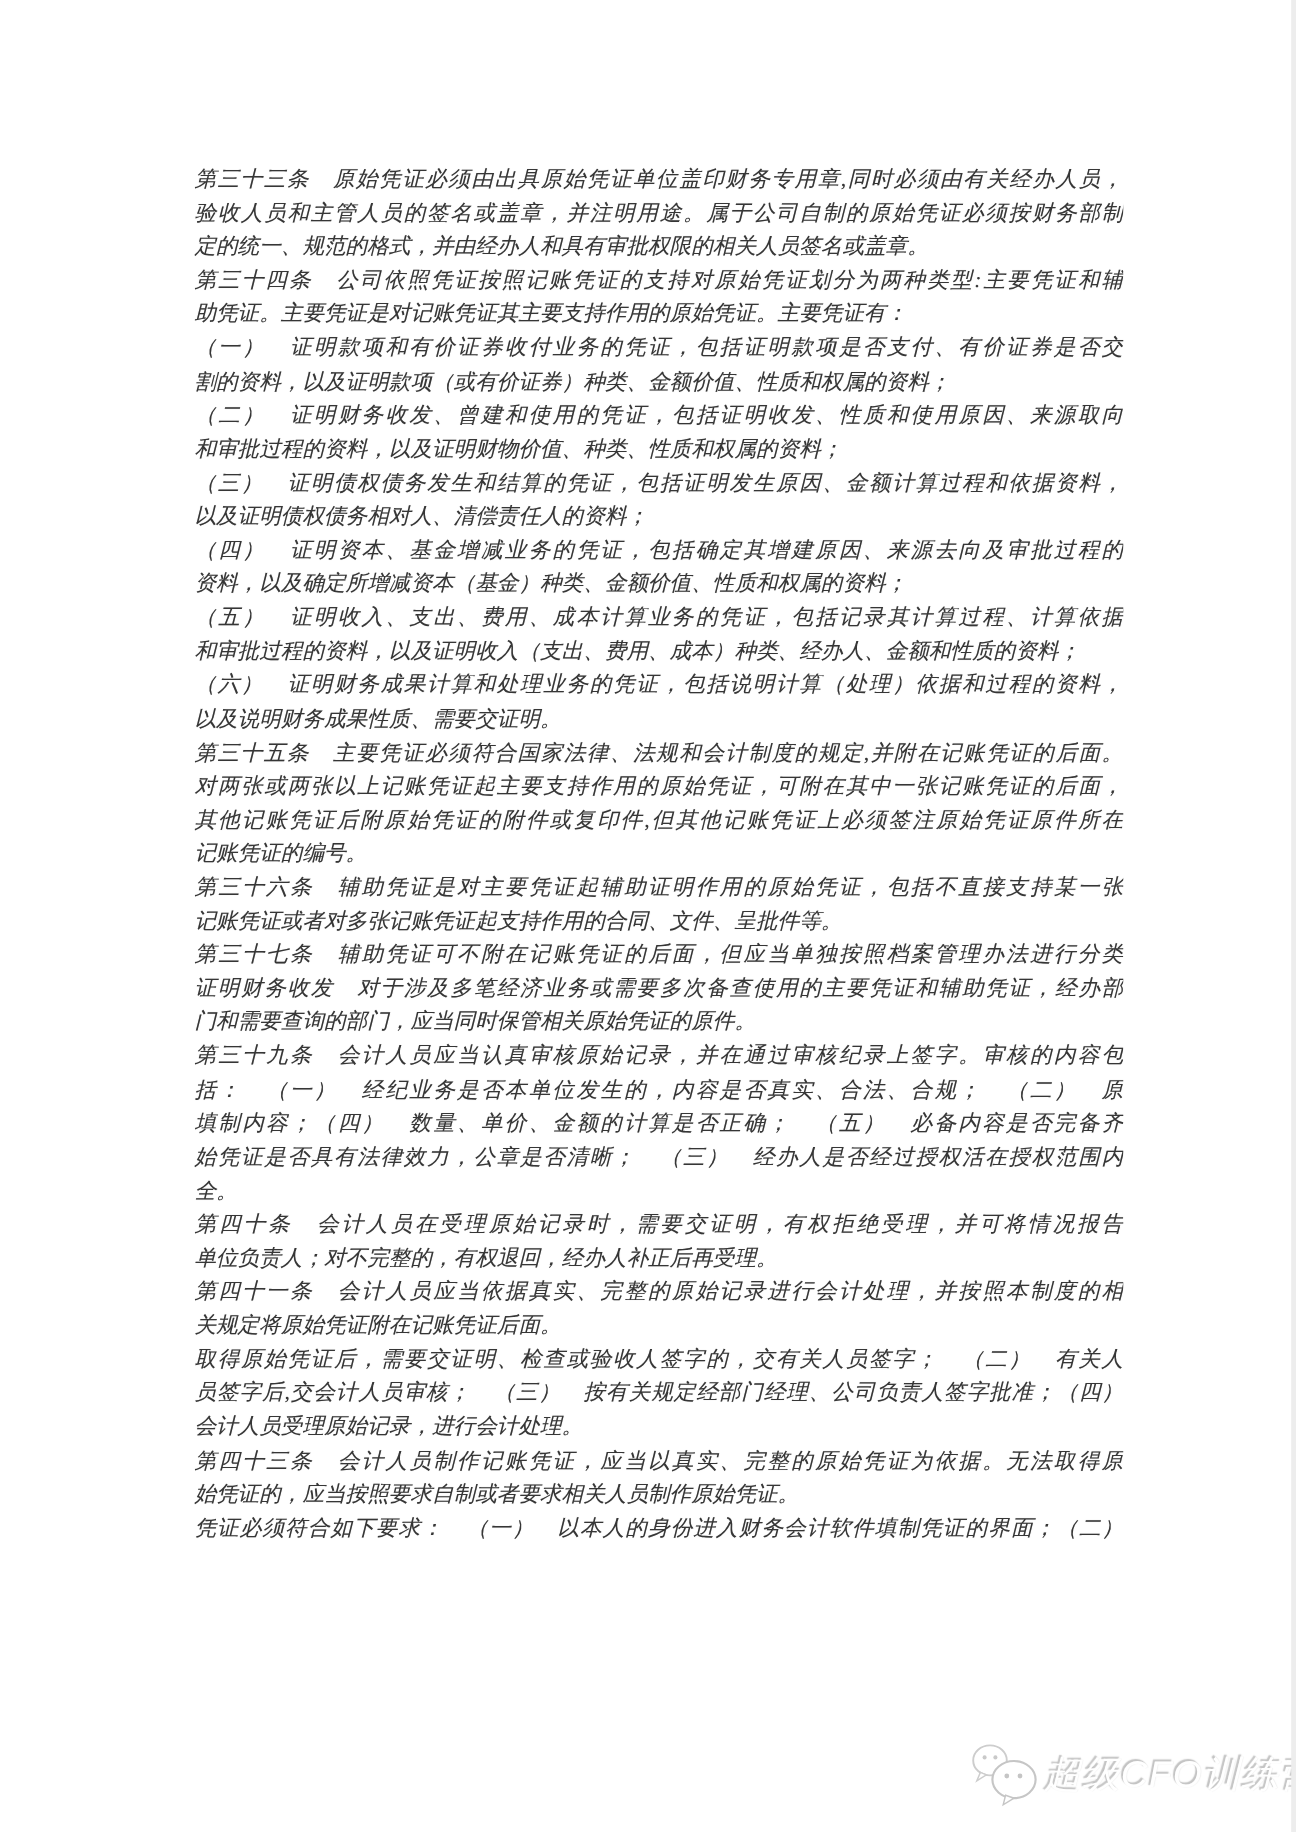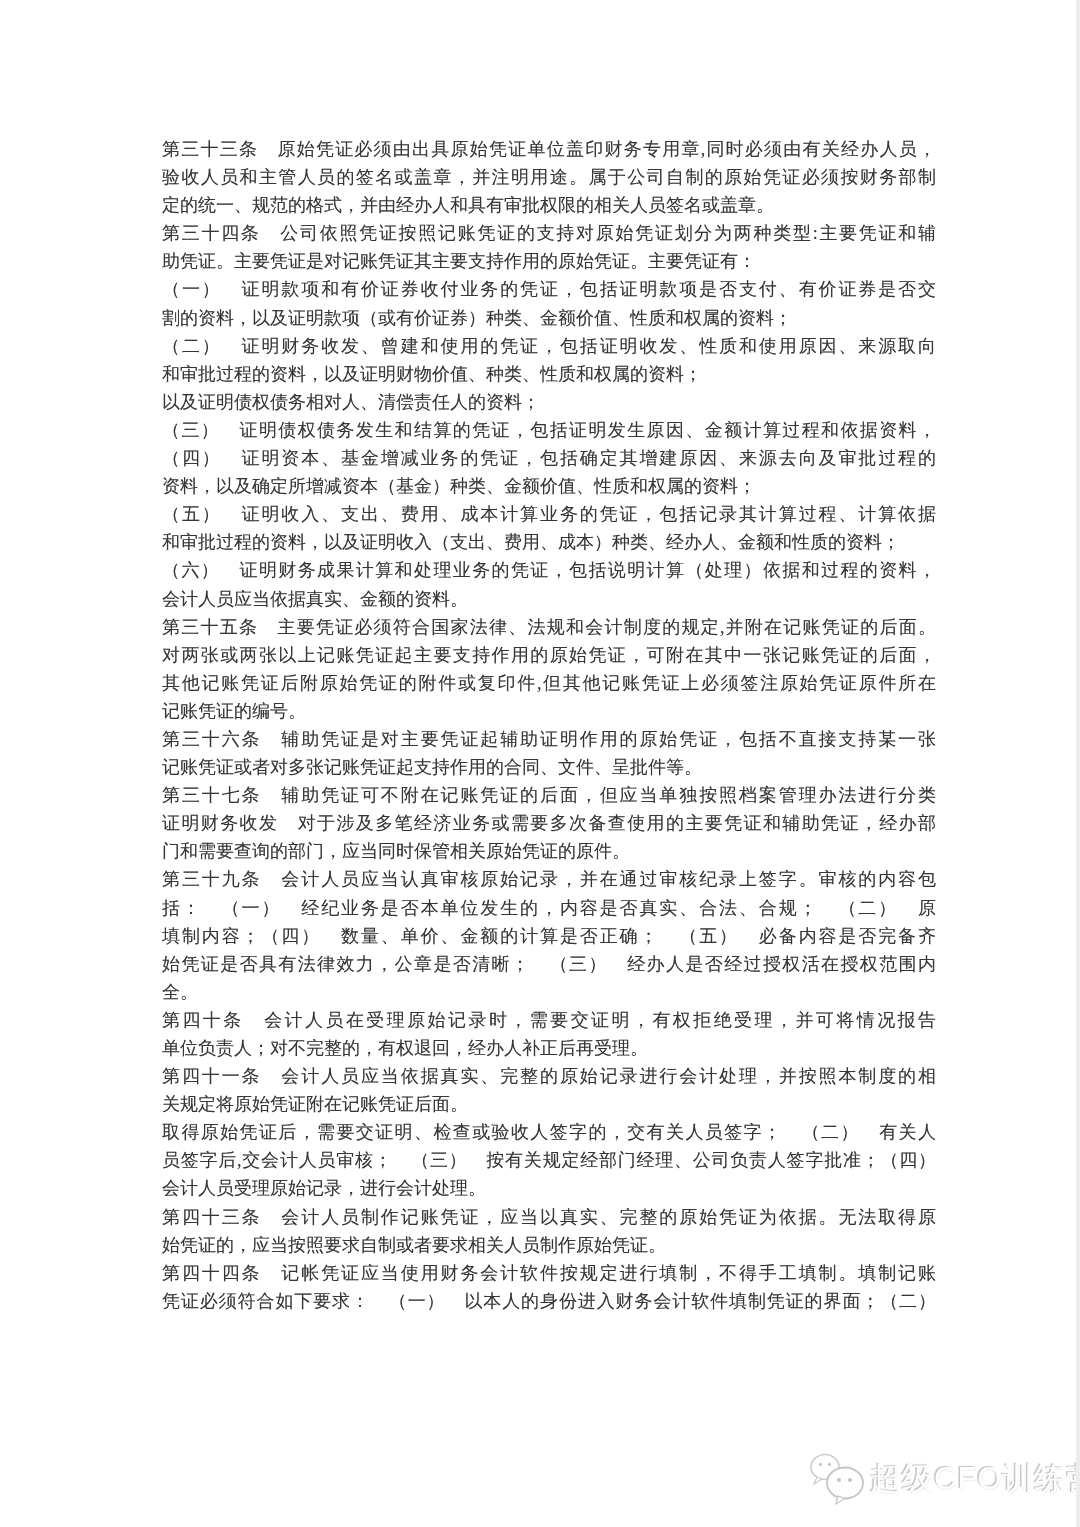--- a/index.html
+++ b/index.html
@@ -7,20 +7,21 @@
     padding: 0;
     background: #ffffff;
   }
   .page {
     position: relative;
     width: 1080px;
     height: 1527px;
     background: #ffffff;
     overflow: hidden;
     font-family: "Liberation Serif", "DejaVu Serif", serif;
+    font-style: italic;
   }
   .textblock {
     position: absolute;
     left: 162px;
     top: 135px;
     width: 774px;
   }
   .line {
     font-size: 18px;
     line-height: 28.1px;
@@ -73,28 +74,28 @@
   <div class="textblock" id="textblock">
       <div class="line">第三十三条　原始凭证必须由出具原始凭证单位盖印财务专用章,同时必须由有关经办人员，</div>
       <div class="line">验收人员和主管人员的签名或盖章，并注明用途。属于公司自制的原始凭证必须按财务部制</div>
       <div class="line end">定的统一、规范的格式，并由经办人和具有审批权限的相关人员签名或盖章。</div>
       <div class="line">第三十四条　公司依照凭证按照记账凭证的支持对原始凭证划分为两种类型:主要凭证和辅</div>
       <div class="line end">助凭证。主要凭证是对记账凭证其主要支持作用的原始凭证。主要凭证有：</div>
       <div class="line">（一）　证明款项和有价证券收付业务的凭证，包括证明款项是否支付、有价证券是否交</div>
       <div class="line end">割的资料，以及证明款项（或有价证券）种类、金额价值、性质和权属的资料；</div>
       <div class="line">（二）　证明财务收发、曾建和使用的凭证，包括证明收发、性质和使用原因、来源取向</div>
       <div class="line end">和审批过程的资料，以及证明财物价值、种类、性质和权属的资料；</div>
+      <div class="line">（三）　证明债权债务发生和结算的凭证，包括证明发生原因、金额计算过程和依据资料，</div>
       <div class="line end">以及证明债权债务相对人、清偿责任人的资料；</div>
-      <div class="line">（三）　证明债权债务发生和结算的凭证，包括证明发生原因、金额计算过程和依据资料，</div>
       <div class="line">（四）　证明资本、基金增减业务的凭证，包括确定其增建原因、来源去向及审批过程的</div>
       <div class="line end">资料，以及确定所增减资本（基金）种类、金额价值、性质和权属的资料；</div>
       <div class="line">（五）　证明收入、支出、费用、成本计算业务的凭证，包括记录其计算过程、计算依据</div>
       <div class="line end">和审批过程的资料，以及证明收入（支出、费用、成本）种类、经办人、金额和性质的资料；</div>
       <div class="line">（六）　证明财务成果计算和处理业务的凭证，包括说明计算（处理）依据和过程的资料，</div>
-      <div class="line end">会计人员应当依据真实、金额的资料。</div>
+      <div class="line end">以及说明财务成果性质、需要交证明。</div>
       <div class="line">第三十五条　主要凭证必须符合国家法律、法规和会计制度的规定,并附在记账凭证的后面。</div>
       <div class="line">对两张或两张以上记账凭证起主要支持作用的原始凭证，可附在其中一张记账凭证的后面，</div>
       <div class="line">其他记账凭证后附原始凭证的附件或复印件,但其他记账凭证上必须签注原始凭证原件所在</div>
       <div class="line end">记账凭证的编号。</div>
       <div class="line">第三十六条　辅助凭证是对主要凭证起辅助证明作用的原始凭证，包括不直接支持某一张</div>
       <div class="line end">记账凭证或者对多张记账凭证起支持作用的合同、文件、呈批件等。</div>
       <div class="line">第三十七条　辅助凭证可不附在记账凭证的后面，但应当单独按照档案管理办法进行分类</div>
       <div class="line">证明财务收发　对于涉及多笔经济业务或需要多次备查使用的主要凭证和辅助凭证，经办部</div>
       <div class="line end">门和需要查询的部门，应当同时保管相关原始凭证的原件。</div>
       <div class="line">第三十九条　会计人员应当认真审核原始记录，并在通过审核纪录上签字。审核的内容包</div>
@@ -104,21 +105,20 @@
       <div class="line end">全。</div>
       <div class="line">第四十条　会计人员在受理原始记录时，需要交证明，有权拒绝受理，并可将情况报告</div>
       <div class="line end">单位负责人；对不完整的，有权退回，经办人补正后再受理。</div>
       <div class="line">第四十一条　会计人员应当依据真实、完整的原始记录进行会计处理，并按照本制度的相</div>
       <div class="line end">关规定将原始凭证附在记账凭证后面。</div>
       <div class="line">取得原始凭证后，需要交证明、检查或验收人签字的，交有关人员签字；　（二）　有关人</div>
       <div class="line">员签字后,交会计人员审核；　（三）　按有关规定经部门经理、公司负责人签字批准；（四）</div>
       <div class="line end">会计人员受理原始记录，进行会计处理。</div>
       <div class="line">第四十三条　会计人员制作记账凭证，应当以真实、完整的原始凭证为依据。无法取得原</div>
       <div class="line end">始凭证的，应当按照要求自制或者要求相关人员制作原始凭证。</div>
-      <div class="line">第四十四条　记帐凭证应当使用财务会计软件按规定进行填制，不得手工填制。填制记账</div>
       <div class="line">凭证必须符合如下要求：　（一）　以本人的身份进入财务会计软件填制凭证的界面；（二）</div>
     </div>
 
   <div class="watermark">
     <svg class="wm-icon" viewBox="0 0 62 58">
 
       <ellipse cx="17" cy="17" rx="14" ry="12.5" fill="#ffffff" stroke="#cdcdcd" stroke-width="1.6"></ellipse>
       <path d="M9 27 L6 34 L14 29 Z" fill="#ffffff" stroke="#cdcdcd" stroke-width="1.2"></path>
       <circle cx="12.5" cy="14.5" r="1.7" fill="#c9c9c9"></circle>
       <circle cx="21.5" cy="14.5" r="1.7" fill="#c9c9c9"></circle>

